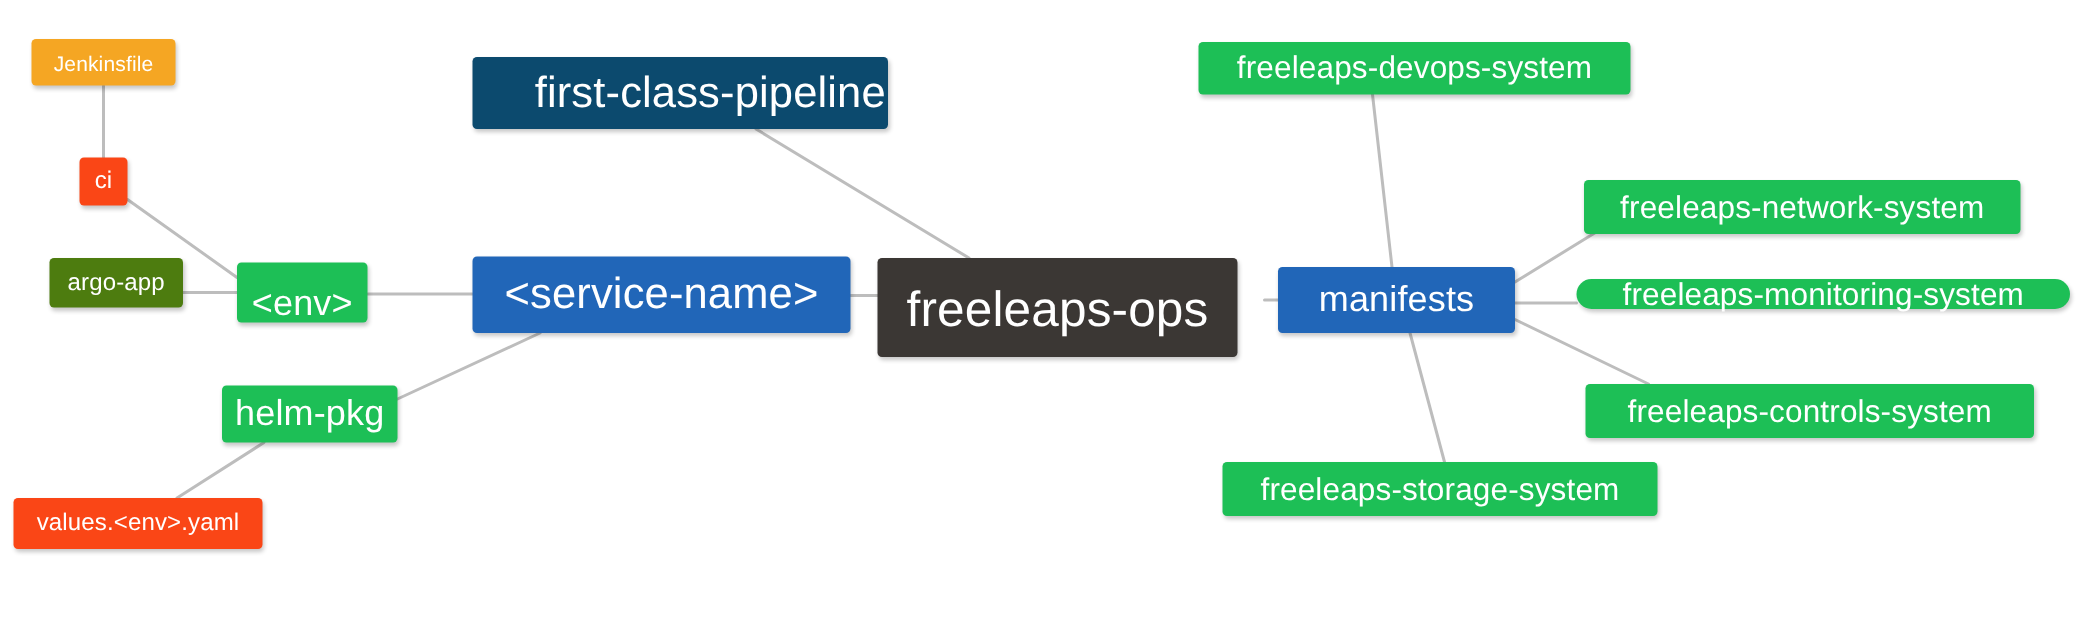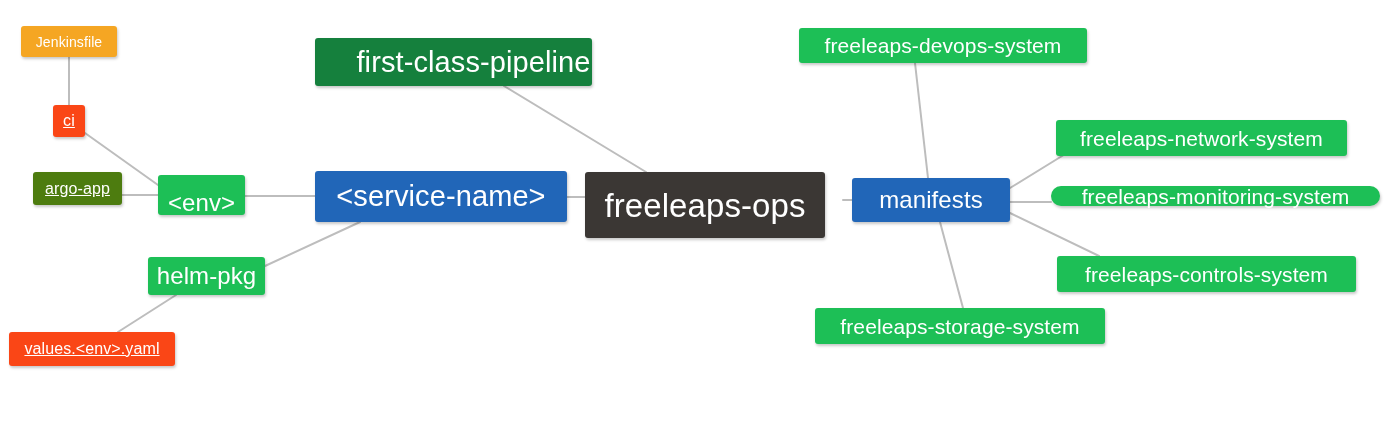--- a/index.html
+++ b/index.html
@@ -45,21 +45,21 @@
     box-shadow: 1px 2px 3px rgba(0,0,0,0.22);
     line-height: 1;
     letter-spacing: 0.1px;
     user-select: none;
   }
 
   .sz-xl  { font-size: 33px; }
   .sz-lg  { font-size: 29px; }
   .sz-md  { font-size: 24px; }
   .sz-sm  { font-size: 21px; }
-  .sz-xs  { font-size: 16px; text-decoration: underline; }
+  .sz-xs  { font-size: 16px; }
   .sz-xxs { font-size: 14px; }
 </style>
 </head>
 <body>
 
 <div id="mindmap">
   <svg id="edge-layer" viewBox="0 0 1390 421">
       <line x1="69" y1="57" x2="69" y2="105" class="edge" stroke="#bdbdbd"></line>
       <line x1="85" y1="133" x2="158" y2="185" class="edge" stroke="#bdbdbd"></line>
       <line x1="122" y1="195" x2="158" y2="195" class="edge" stroke="#bdbdbd"></line>
@@ -87,21 +87,21 @@
       </div>
       <div class="node sz-md" style="left: 158px; top: 175px; width: 87px; height: 40px; background: rgb(29, 191, 86); color: rgb(255, 255, 255); align-items: flex-end;">
         <span>&lt;env&gt;</span>
       </div>
       <div class="node sz-md" style="left: 148px; top: 257px; width: 117px; height: 38px; background: rgb(29, 191, 86); color: rgb(255, 255, 255);">
         <span>helm-pkg</span>
       </div>
       <div class="node sz-xs" style="left: 9px; top: 332px; width: 166px; height: 34px; background: rgb(250, 70, 22); color: rgb(255, 255, 255);">
         <span>values.&lt;env&gt;.yaml</span>
       </div>
-      <div class="node sz-lg" style="left: 315px; top: 38px; width: 277px; height: 48px; background: #15803d; color: rgb(255, 255, 255); padding-left: 40px;">
+      <div class="node sz-lg" style="left: 315px; top: 38px; width: 277px; height: 48px; background: #0c4a6e; color: rgb(255, 255, 255); padding-left: 40px;">
         <span>first-class-pipeline</span>
       </div>
       <div class="node sz-lg" style="left: 315px; top: 171px; width: 252px; height: 51px; background: rgb(33, 102, 184); color: rgb(255, 255, 255);">
         <span>&lt;service-name&gt;</span>
       </div>
       <div class="node sz-xl" style="left: 585px; top: 172px; width: 240px; height: 66px; background: rgb(59, 55, 52); color: rgb(255, 255, 255);">
         <span>freeleaps-ops</span>
       </div>
       <div class="node sz-md" style="left: 852px; top: 178px; width: 158px; height: 44px; background: rgb(33, 102, 184); color: rgb(255, 255, 255);">
         <span>manifests</span>

